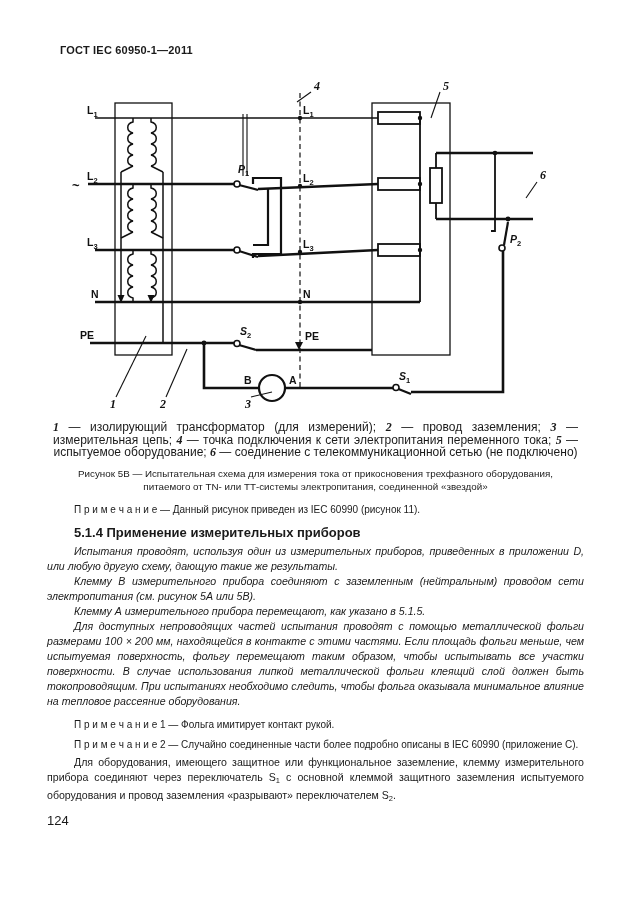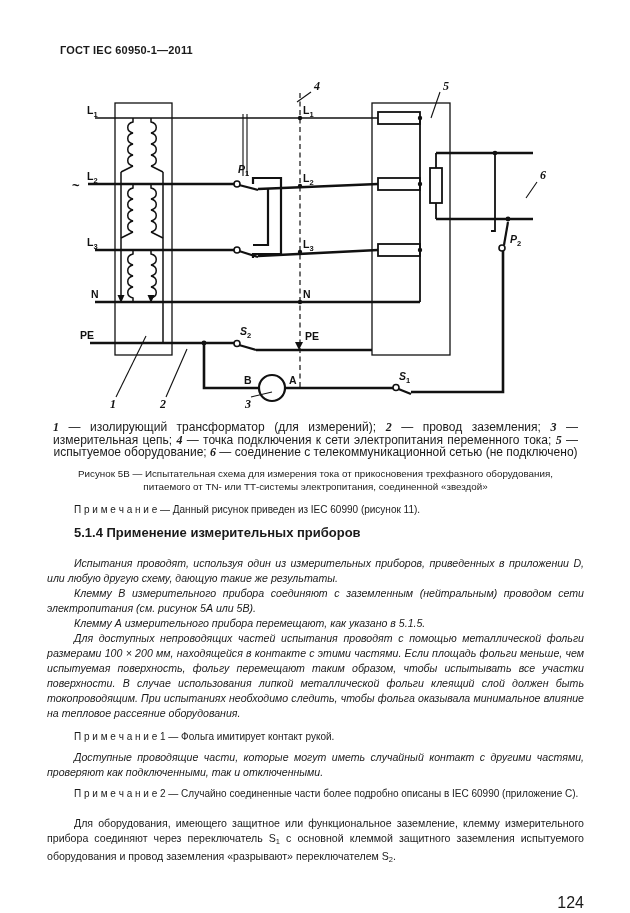--- a/index.html
+++ b/index.html
@@ -8,23 +8,23 @@
   .hdr{position:absolute;left:60px;top:44px;font-size:11px;font-weight:700;letter-spacing:.2px}
   #fig{position:absolute;left:0;top:75px}
   .textcol{position:absolute;left:47px;top:421px;width:537px}
   .legend{font-size:12px;line-height:12.5px;text-align:justify;text-align-last:center;padding:0 6px}
   .lnum{font-family:"Liberation Serif",serif;font-style:italic;font-weight:600}
   .caption{margin-top:8px;text-align:center;font-size:9.8px;line-height:13.5px}
   .note{font-size:10px;line-height:13px;text-indent:27px;margin-top:9px}
   h3{font-size:13px;font-weight:700;margin:9px 0 0;text-indent:27px}
   p{font-size:10.6px;line-height:15px;margin:0;text-indent:27px;text-align:justify}
   .it{font-style:italic}
-  .gap{margin-top:16px}
+  .gap{margin-top:4px}
   .sub{font-size:7.5px;vertical-align:-2px}
-  .pagenum{margin-top:27px;font-size:16px;text-align:right;text-indent:0}
+  .pagenum{margin-top:7px;font-size:13px;text-align:left;text-indent:0}
   
   .thin{stroke:#111;stroke-width:1.3;fill:none}
   .med{stroke:#111;stroke-width:1.8;fill:none}
   .thick{stroke:#111;stroke-width:2.6;fill:none}
   .blade{stroke:#111;stroke-width:2.2;fill:none}
   .coil{stroke:#111;stroke-width:1.5;fill:none}
   .lead{stroke:#111;stroke-width:1.1;fill:none}
   .dash{stroke:#111;stroke-width:1.2;fill:none;stroke-dasharray:5 3.5}
   .dot{fill:#111;stroke:none}
   .pivot{fill:#fff;stroke:#111;stroke-width:1.6}
@@ -185,19 +185,18 @@
   </div>
 
   <div class="note">П р и м е ч а н и е — Данный рисунок приведен из IEC 60990 (рисунок 11).</div>
 
   <h3>5.1.4 Применение измерительных приборов</h3>
   <p class="it gap">Испытания проводят, используя один из измерительных приборов, приведенных в приложении D, или любую другую схему, дающую такие же результаты.</p>
   <p class="it">Клемму В измерительного прибора соединяют с заземленным (нейтральным) проводом сети электропитания (см. рисунок 5А или 5В).</p>
   <p class="it">Клемму А измерительного прибора перемещают, как указано в 5.1.5.</p>
   <p class="it">Для доступных непроводящих частей испытания проводят с помощью металлической фольги размерами 100 × 200 мм, находящейся в контакте с этими частями. Если площадь фольги меньше, чем испытуемая поверхность, фольгу перемещают таким образом, чтобы испытывать все участки поверхности. В случае использования липкой металлической фольги клеящий слой должен быть токопроводящим. При испытаниях необходимо следить, чтобы фольга оказывала минимальное влияние на тепловое рассеяние оборудования.</p>
   <div class="note">П р и м е ч а н и е 1 — Фольга имитирует контакт рукой.</div>
-  <p class="it" style="margin-top:7px">Доступные проводящие части, которые могут иметь случайный контакт с другими частями, проверяют как подключенными, так и отключенными.</p>
   <div class="note" style="margin-top:7px">П р и м е ч а н и е  2 — Случайно соединенные части более подробно описаны в IEC 60990 (приложение С).</div>
 
   <p class="gap"><span>Для оборудования, имеющего защитное или функциональное заземление, клемму измерительного прибора соединяют через переключатель S</span><span class="sub">1</span><span> с основной клеммой защитного заземления испытуемого оборудования и провод заземления «разрывают» переключателем S</span><span class="sub">2</span><span>.</span></p>
 
   <div class="pagenum">124</div>
 </div>
 
 </body></html>

